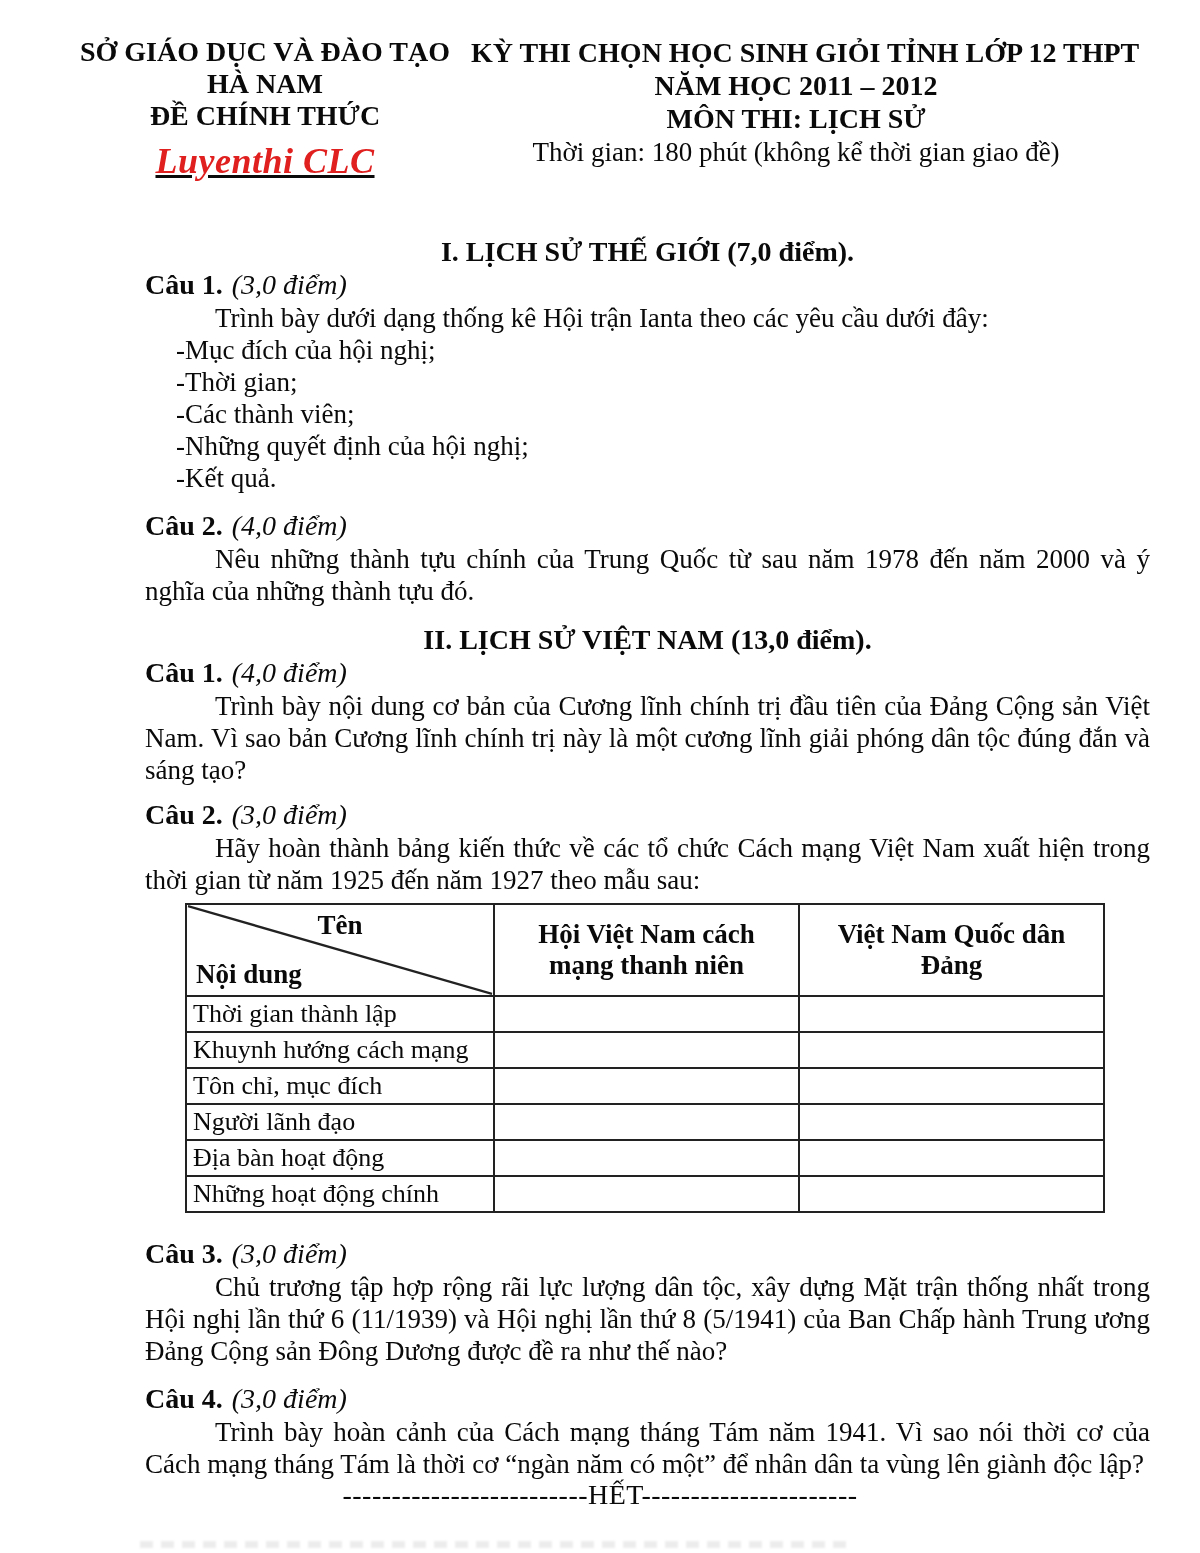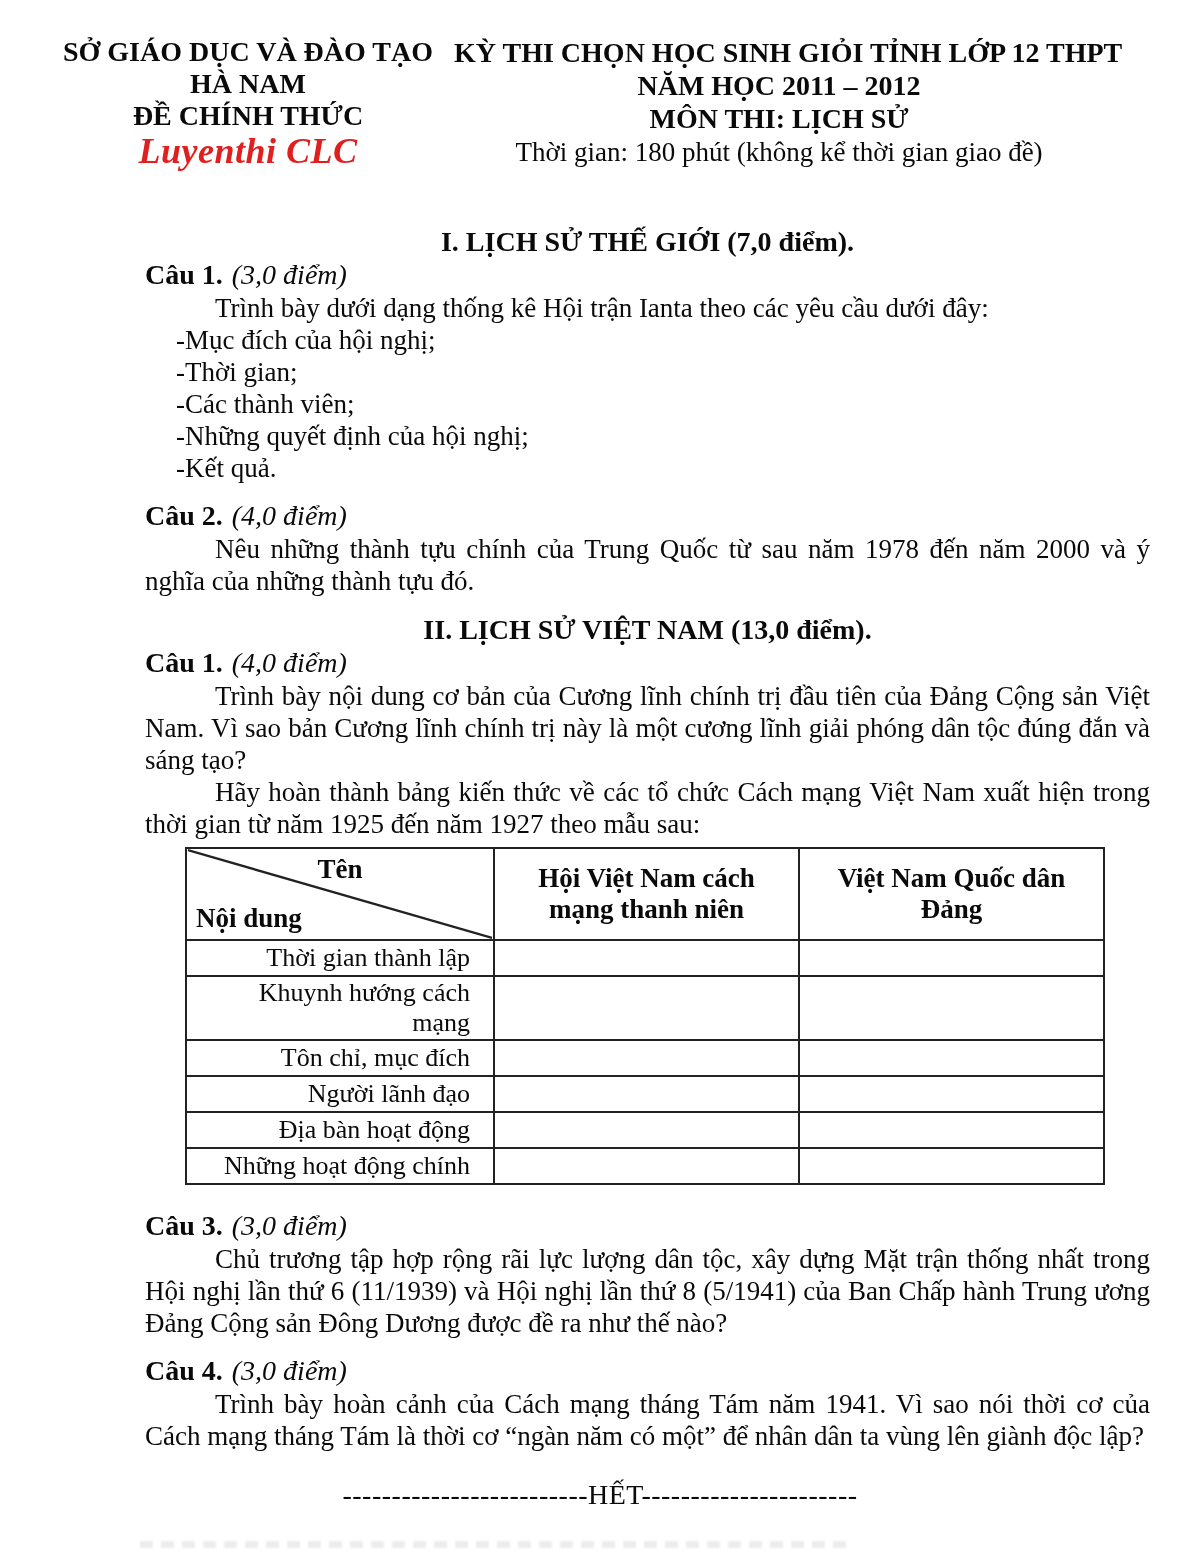--- a/index.html
+++ b/index.html
@@ -7,24 +7,24 @@
   .page {
     position:relative;
     width:1200px; height:1553px;
     margin:0 auto;
     background:#ffffff;
     color:#0a0a0a;
     font-family:"Liberation Serif","DejaVu Serif",serif;
     overflow:hidden;
   }
   
-  .header { display:flex; padding:36px 20px 0 48px; }
+  .header { display:flex; padding:36px 20px 0 65px; }
   .header-left { width:400px; text-align:center; }
   .header-left .h-line { font-weight:bold; font-size:28px; line-height:32px; white-space:nowrap; }
-  .logo-block { margin-top:1px; }
+  .logo-block { margin-top:11px;text-decoration:underline; }
   .logo-name {
     font-weight:bold; font-style:italic;
     font-size:36px; line-height:36px;
     letter-spacing:0.5px;
   }
   .logo-phone {
     font-weight:bold; font-style:italic;
     font-size:26px; line-height:27px;
     padding-left:30px;
   }
@@ -64,22 +64,22 @@
     font-weight:bold; font-size:27px; line-height:31px;
     text-align:center; vertical-align:middle;
     padding:14px 8px; height:74px;
   }
   .corner-cell { position:relative; padding:0 !important; }
   .corner-cell svg { position:absolute; left:0; top:0; width:100%; height:100%; display:block; }
   .corner-top { position:absolute; top:5px; left:0; width:100%; text-align:center; font-weight:bold; font-size:27px; }
   .corner-bottom { position:absolute; bottom:5px; left:9px; font-weight:bold; font-size:27px; }
   .kb-table td.row-label {
     font-weight:normal; font-size:26px; line-height:30px;
-    text-align:right; vertical-align:middle;
-    height:30px; padding:1px 23px;
+    text-align:left; vertical-align:middle;
+    height:30px; padding:1px 6px;
   }
   .kb-table td.cell-empty { height:36px; }
   
   .footer-line {
     position:absolute; left:0; top:1479px; width:100%;
     text-align:center; font-size:28px; letter-spacing:0.5px;
   }
   .scan-ghost {
     position:absolute; left:140px; top:1541px; width:712px; height:7px;
     background:repeating-linear-gradient(90deg,#9a9a9a 0 13px, transparent 13px 21px);
@@ -144,20 +144,23 @@
     </div>
     <p class="para">Nêu những thành tựu chính của Trung Quốc từ sau năm 1978 đến năm 2000 và ý nghĩa của những thành tựu đó.</p>
 
     <div class="section-title second">II. LỊCH SỬ VIỆT NAM (13,0 điểm).</div>
 
     <div class="q-label">
       <span class="q-num">Câu 1.</span><span class="q-points">(4,0 điểm)</span>
     </div>
     <p class="para">Trình bày nội dung cơ bản của Cương lĩnh chính trị đầu tiên của Đảng Cộng sản Việt Nam. Vì sao bản Cương lĩnh chính trị này là một cương lĩnh giải phóng dân tộc đúng đắn và sáng tạo?</p>
 
+    <div class="q-label q-gap-sm">
+      <span class="q-num">Câu 2.</span><span class="q-points">(3,0 điểm)</span>
+    </div>
     <p class="para">Hãy hoàn thành bảng kiến thức về các tổ chức Cách mạng Việt Nam xuất hiện trong thời gian từ năm 1925 đến năm 1927 theo mẫu sau:</p>
 
     <table class="kb-table">
       <colgroup>
         <col style="width:308px">
           <col style="width:305px">
           <col style="width:305px">
       </colgroup>
       <thead>
         <tr>

